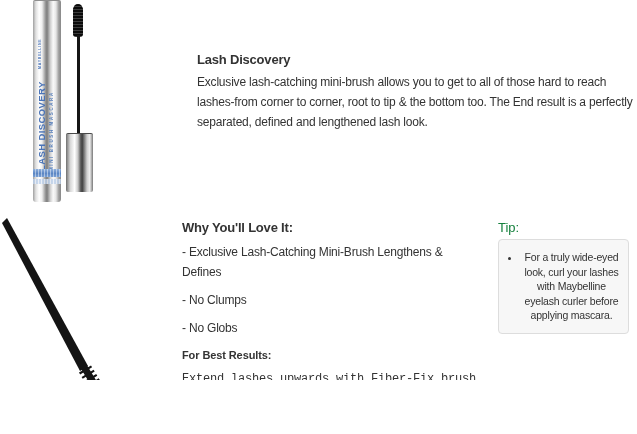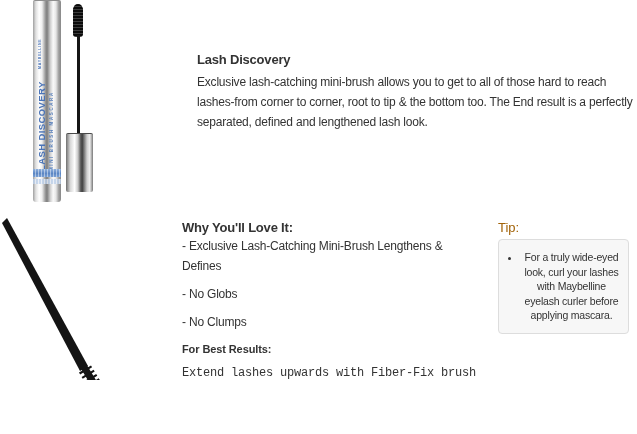--- a/index.html
+++ b/index.html
@@ -79,31 +79,31 @@
   #top-desc { position: absolute; left: 197px; top: 52px; width: 437px; }
   #top-desc .heading { margin-bottom: 4px; }
   #top-desc p { margin: 0; }
   #top-desc .p2 { margin-top: 9px; }
 
   
   #wand-photo { position: absolute; left: 0; top: 214px; width: 160px; height: 220px; }
 
   
   #why-col { position: absolute; left: 182px; top: 220px; width: 296px; }
-  #why-col .heading { }
+  #why-col .heading { margin-bottom: 6px; }
   #why-col .why-item { margin: 0 0 8px 0; }
   #why-subheading {
     font-size: 11px; font-weight: bold; line-height: 14px;
     letter-spacing: -0.1px; margin: 10px 0 7px 0; color: #333;
   }
   #why-col .why-para { margin: 0; font-family: Liberation Mono, monospace; }
 
   
   #tip-col { position: absolute; left: 498px; top: 220px; width: 131px; }
-  #tip-heading { font-size: 13px; font-weight: normal; line-height: 16px; color: #a16207; margin-bottom: 3px; }
+  #tip-heading { font-size: 13px; font-weight: normal; line-height: 16px; color: #15803d; margin-bottom: 3px; }
   #tip-box {
     background: #f7f7f7;
     border: 1px solid #dddddd;
     border-radius: 4px;
     padding: 10px 6px 10px 8px;
     text-align: center;
   }
   #tip-box ul { margin: 0; padding-left: 14px; list-style-type: disc; }
   #tip-box li {
     font-size: 10.5px; line-height: 14.5px; letter-spacing: -0.2px; color: #333;
@@ -137,22 +137,22 @@
       <polygon points="2,9 7,4 88,152 80,157" fill="#141414"></polygon>
       <line x1="84" y1="153" x2="119" y2="211" stroke="#141414" stroke-width="7" stroke-linecap="round"></line>
       <line x1="85" y1="155" x2="117" y2="208" stroke="#141414" stroke-width="14" stroke-dasharray="2.2 2.8"></line>
       <line x1="114" y1="203" x2="120" y2="213" stroke="#141414" stroke-width="9" stroke-dasharray="2 2.5"></line>
     </svg>
   </div>
 
   <div id="why-col">
     <div class="heading">Why You'll Love It:</div>
     <p class="body-text why-item">- Exclusive Lash-Catching Mini-Brush Lengthens &amp; Defines</p>
+    <p class="body-text why-item">- No Clumps</p>
     <p class="body-text why-item">- No Globs</p>
-    <p class="body-text why-item">- No Clumps</p>
     <div id="why-subheading">For Best Results:</div>
     <p class="body-text why-para">Extend lashes upwards with Fiber-Fix brush from root to tip; only a few strokes necessary. For best results do not let dry between coats.</p>
   </div>
 
   <div id="tip-col">
     <div id="tip-heading">Tip:</div>
     <div id="tip-box">
       <ul>
         <li>For a truly wide-eyed look, curl your lashes with Maybelline eyelash curler before applying mascara.</li>
       </ul>

